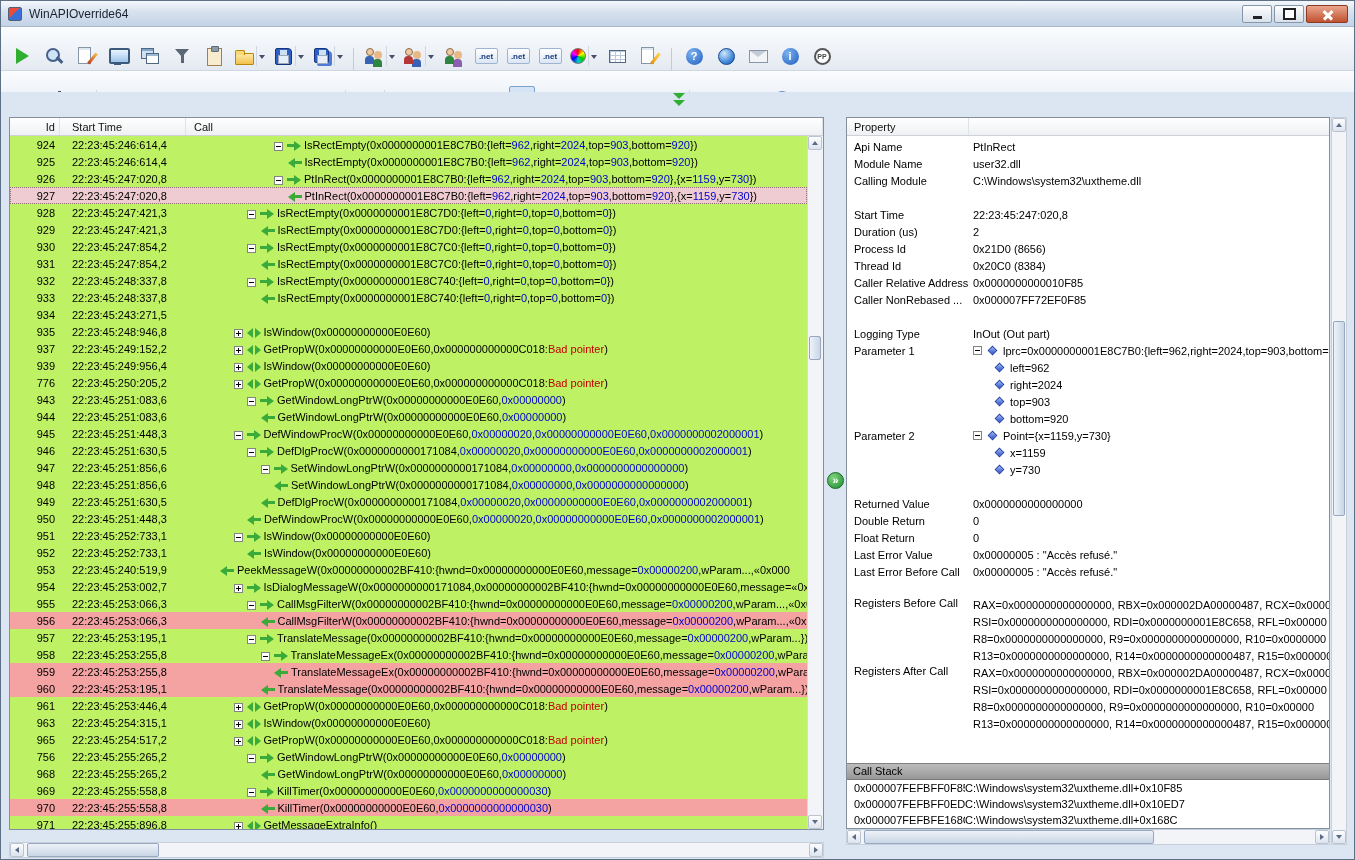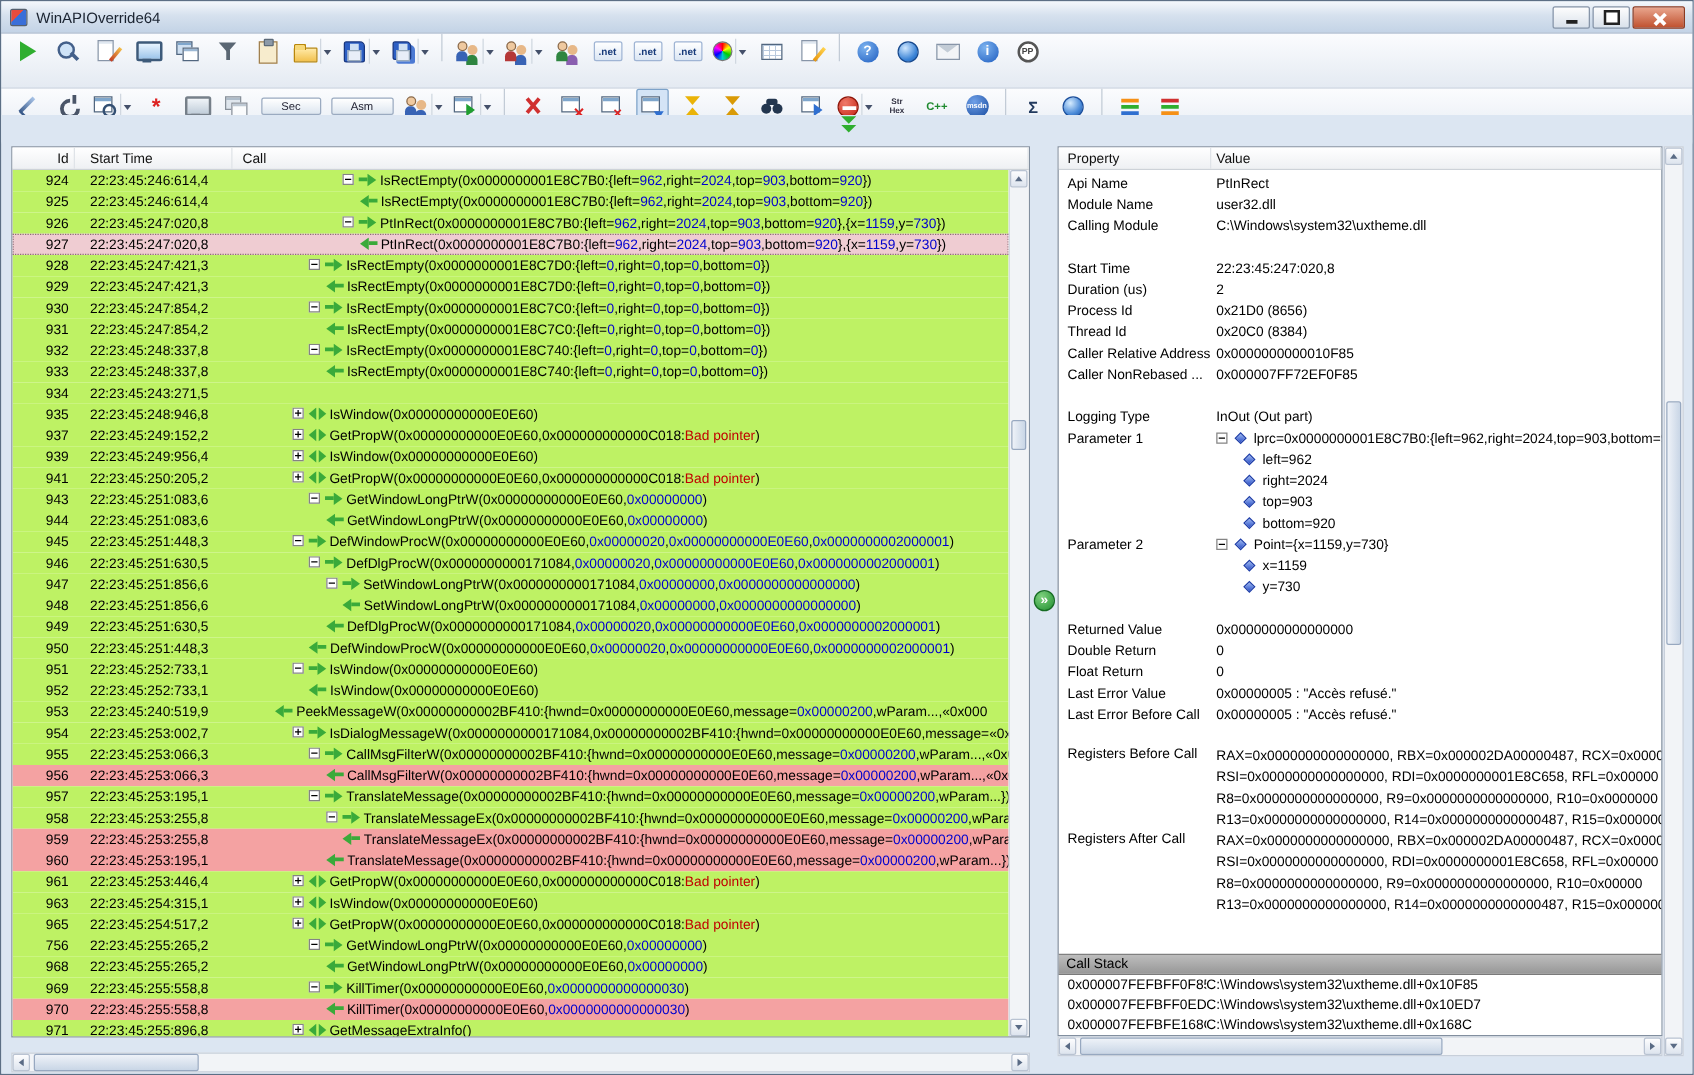--- a/index.html
+++ b/index.html
@@ -15,21 +15,21 @@
 .caption-btns{margin-left:auto;display:flex;gap:2px}
 .cap{position:relative;width:30px;height:18px;border:1px solid #8795a8;border-radius:2px;background:linear-gradient(#fdfdfd,#d9e1eb);display:flex;align-items:center;justify-content:center}
 .cap.min::after{content:'';width:9px;height:3px;background:#222;margin-top:8px}
 .cap.max::after{content:'';width:9px;height:8px;border:2px solid #222;background:#fff}
 .cap.close{width:42px;background:linear-gradient(#e9a68e,#c0512f);border-color:#8d3a20}
 .cap.close::before,.cap.close::after{content:'';position:absolute;left:15px;top:8px;width:12px;height:2.5px;background:#fff}
 .cap.close::before{transform:rotate(45deg)}
 .cap.close::after{transform:rotate(-45deg)}
 
 
-.toolbar{height:44px;background:linear-gradient(#fbfcfe,#e4eaf2);display:flex;align-items:flex-start;padding:0 5px;border-bottom:1px solid #cfd6e0}
+.toolbar{height:44px;background:linear-gradient(#fbfcfe,#e4eaf2);display:flex;align-items:flex-end;padding:0 5px;border-bottom:1px solid #cfd6e0}
 .tbtn{height:28px;min-width:26px;display:flex;align-items:center;justify-content:center;margin:0 3px;position:relative;border:1px solid transparent;border-radius:2px;cursor:pointer}
 .tbtn.pressed{border-color:#7da2c9;background:#d4e4f6}
 .tb-sep{width:1px;height:22px;background:#c2cbd6;margin:0 6px;flex:0 0 1px}
 .tbi{width:20px;height:20px;position:relative;display:flex;align-items:center;justify-content:center;font-size:9px;flex:0 0 auto}
 .dd{width:9px;height:20px;position:relative;margin-left:2px;border-left:1px solid #d0d7e0}
 .dd::after{content:'';position:absolute;left:2px;top:9px;border-left:3px solid transparent;border-right:3px solid transparent;border-top:4px solid #44506a}
 
 
 .k-play{width:0;height:0;border-left:13px solid #2fae2f;border-top:8px solid transparent;border-bottom:8px solid transparent}
 .k-magnifier::before{content:'';position:absolute;left:2px;top:2px;width:10px;height:10px;border:2px solid #44608a;border-radius:50%;background:#cfe3f7}
@@ -118,21 +118,21 @@
 
 
 .lbody{flex:1;display:flex;overflow:hidden}
 .lrows{flex:1;overflow:hidden}
 .lrow{height:17px;display:flex;align-items:center;white-space:nowrap;cursor:default}
 .bg-g{background:#bef264}
 .bg-r{background:#f4a2a2}
 .bg-s{background:#efccd2;outline:1px dotted #8e6d78;outline-offset:-1px}
 .c-id{width:50px;flex:0 0 50px;text-align:right;padding-right:5px}
 .c-time{width:126px;flex:0 0 126px;padding-left:12px}
-.c-call{flex:1;overflow:hidden;display:flex;align-items:flex-start}
+.c-call{flex:1;overflow:hidden;display:flex;align-items:flex-end}
 .ctext{overflow:hidden;white-space:nowrap}
 .t-blue{color:#0000cd}
 .t-red{color:#c00000}
 .tbox{width:9px;height:9px;border:1px solid #848484;background:#fff;position:relative;flex:0 0 9px;margin-right:4px}
 .tbox::before{content:'';position:absolute;left:1px;top:3px;width:5px;height:1px;background:#000}
 .tbox.plus::after{content:'';position:absolute;left:3px;top:1px;width:1px;height:5px;background:#000}
 .arr{flex:0 0 14px;width:14px;height:10px;position:relative;margin-right:3px}
 .arr-r::before{content:'';position:absolute;left:0;top:3.5px;width:7px;height:3px;background:#3aaa3a}
 .arr-r::after{content:'';position:absolute;left:7px;top:0;border-left:7px solid #3aaa3a;border-top:5px solid transparent;border-bottom:5px solid transparent}
 .arr-l::before{content:'';position:absolute;right:0;top:3.5px;width:7px;height:3px;background:#3aaa3a}
@@ -477,21 +477,21 @@
             <div class="lrow bg-g">
               <span class="c-id">939</span>
               <span class="c-time">22:23:45:249:956,4</span>
               <span class="c-call" style="padding-left: 47.5px;">
                 <span class="tbox plus"></span>
                 <span class="arr arr-b"></span>
                 <span class="ctext">IsWindow(0x00000000000E0E60)</span>
               </span>
             </div>
             <div class="lrow bg-g">
-              <span class="c-id">941</span>
+              <span class="c-id">776</span>
               <span class="c-time">22:23:45:250:205,2</span>
               <span class="c-call" style="padding-left: 47.5px;">
                 <span class="tbox plus"></span>
                 <span class="arr arr-b"></span>
                 <span class="ctext">GetPropW(0x00000000000E0E60,0x000000000000C018:<span class="t-red">Bad pointer</span>)</span>
               </span>
             </div>
             <div class="lrow bg-g">
               <span class="c-id">943</span>
               <span class="c-time">22:23:45:251:083,6</span>
@@ -728,21 +728,20 @@
       <span class="sb-btn sb-left"></span>
       <span class="sb-btn sb-right"></span>
       <span class="sb-thumb h" style="left:17px;width:132px"></span>
     </div>
 
     <span class="split-btn"></span>
 
     <div class="panel" id="rightPanel">
       <div class="gridheader">
         <span class="gh gh-prop">Property</span>
-        <span class="gh gh-val">Value</span>
       </div>
       <div class="prows">
           <div class="prow">
             <span class="p-name">Api Name</span>
             <span class="p-val">PtInRect</span>
           </div>
           <div class="prow">
             <span class="p-name">Module Name</span>
             <span class="p-val">user32.dll</span>
           </div>

